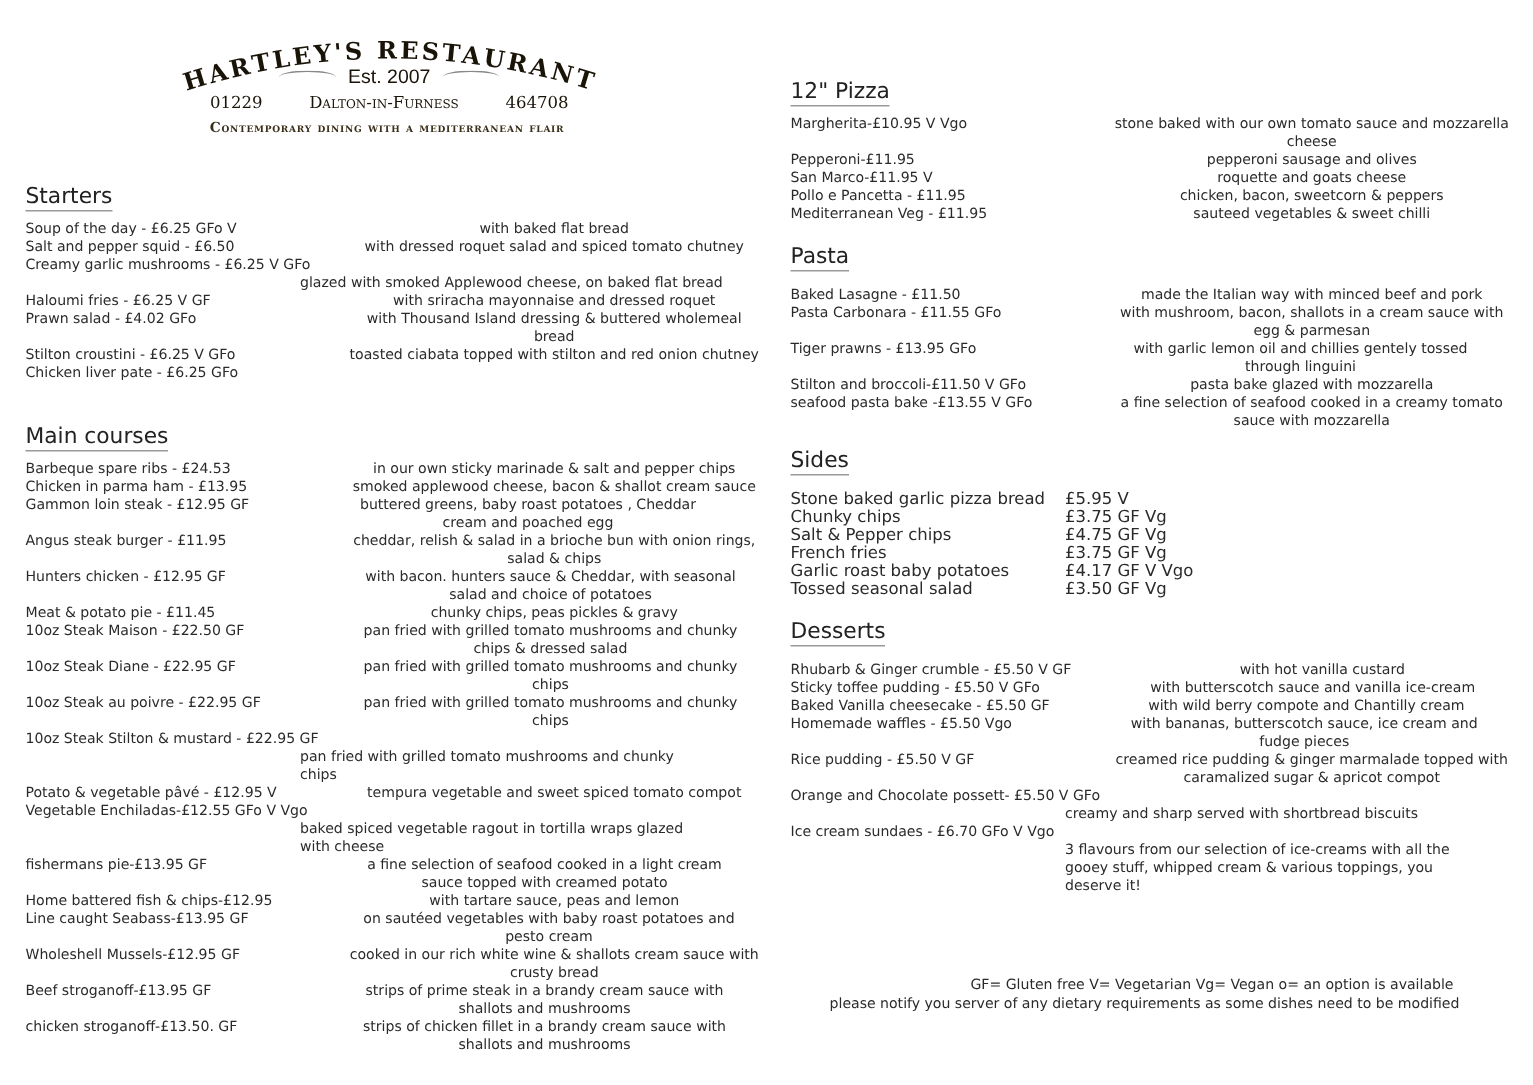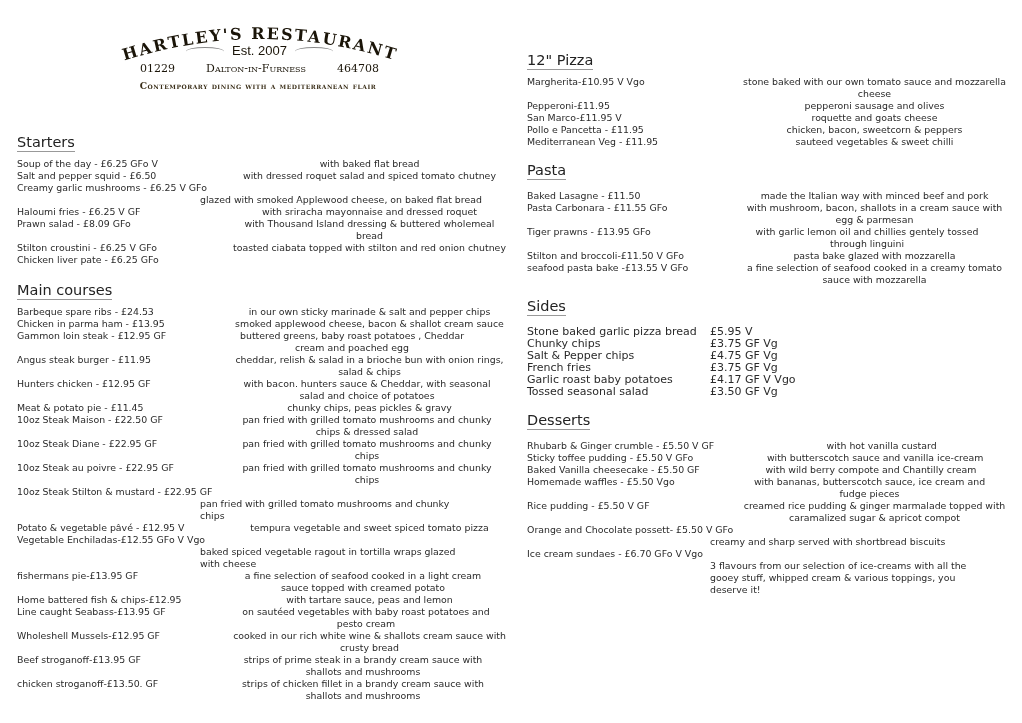--- a/index.html
+++ b/index.html
@@ -50,40 +50,40 @@
     <div class="contact-row">
       <span>01229</span>
       <span>Dalton-in-Furness</span>
       <span>464708</span>
     </div>
     <div class="tagline">Contemporary dining with a mediterranean flair</div>
   </div>
 
   <div class="col col-left">
 
-    <div class="sec" style="top:16px">
+    <div class="sec" style="top:4px">
       <div class="section-title">Starters</div>
       <div class="item">
           <span class="name">Soup of the day - £6.25  GFo V</span>
           <span class="desc">with baked flat bread</span>
         </div>
       <div class="item">
           <span class="name">Salt and pepper squid - £6.50</span>
           <span class="desc">with dressed roquet salad and spiced tomato chutney</span>
         </div>
       <div class="item wide">
           <span class="name">Creamy garlic mushrooms - £6.25 V GFo</span>
         </div>
       <div class="desc-only">glazed with smoked Applewood cheese, on baked flat bread</div>
       <div class="item">
           <span class="name">Haloumi fries - £6.25  V GF</span>
           <span class="desc">with sriracha mayonnaise and dressed roquet</span>
         </div>
       <div class="item">
-          <span class="name">Prawn salad - £8.09  GFo</span>
+          <span class="name">Prawn salad - £4.02  GFo</span>
           <span class="desc" style="max-width:280px">with Thousand Island dressing &amp; buttered wholemeal bread</span>
         </div>
       <div class="item">
           <span class="name">Stilton croustini - £6.25  V GFo</span>
           <span class="desc">toasted ciabata topped with stilton and red onion chutney</span>
         </div>
       <div class="item">
           <span class="name">Chicken liver pate - £6.25  GFo</span>
         </div>
     </div>
@@ -125,21 +125,21 @@
       <div class="item">
           <span class="name">10oz Steak au poivre - £22.95 GF</span>
           <span class="desc" style="max-width:270px">pan fried with grilled tomato mushrooms and chunky chips</span>
         </div>
       <div class="item wide">
           <span class="name">10oz Steak Stilton &amp; mustard - £22.95 GF</span>
         </div>
       <div class="desc-only" style="max-width:270px">pan fried with grilled tomato mushrooms and chunky chips</div>
       <div class="item">
           <span class="name">Potato &amp; vegetable pâvé - £12.95 V</span>
-          <span class="desc">tempura vegetable and sweet spiced tomato pizza</span>
+          <span class="desc">tempura vegetable and sweet spiced tomato compot</span>
         </div>
       <div class="item wide">
           <span class="name">Vegetable Enchiladas-£12.55 GFo V Vgo</span>
         </div>
       <div class="desc-only" style="max-width:275px">baked spiced vegetable ragout in tortilla wraps glazed with cheese</div>
       <div class="item">
           <span class="name">fishermans pie-£13.95  GF</span>
           <span class="desc" style="max-width:262px">a fine selection of seafood cooked in a light cream sauce topped with creamed potato</span>
         </div>
       <div class="item">
@@ -272,13 +272,17 @@
           <span class="name">Orange and Chocolate possett- £5.50  V GFo</span>
         </div>
       <div class="desc-only">creamy and sharp served with shortbread biscuits</div>
       <div class="item wide">
           <span class="name">Ice cream sundaes - £6.70 GFo V Vgo</span>
         </div>
       <div class="desc-only" style="max-width:275px">3 flavours from our selection of ice-creams with all the gooey stuff, whipped cream &amp; various toppings, you deserve it!</div>
     </div>
   </div>
 
+  <div class="footer">
+    <div class="l1">GF= Gluten free  V= Vegetarian Vg= Vegan  o= an option is available</div>
+    <div>please notify you server of any dietary requirements as some dishes need to be modified</div>
+  </div>
 </div>
 
 </body></html>

